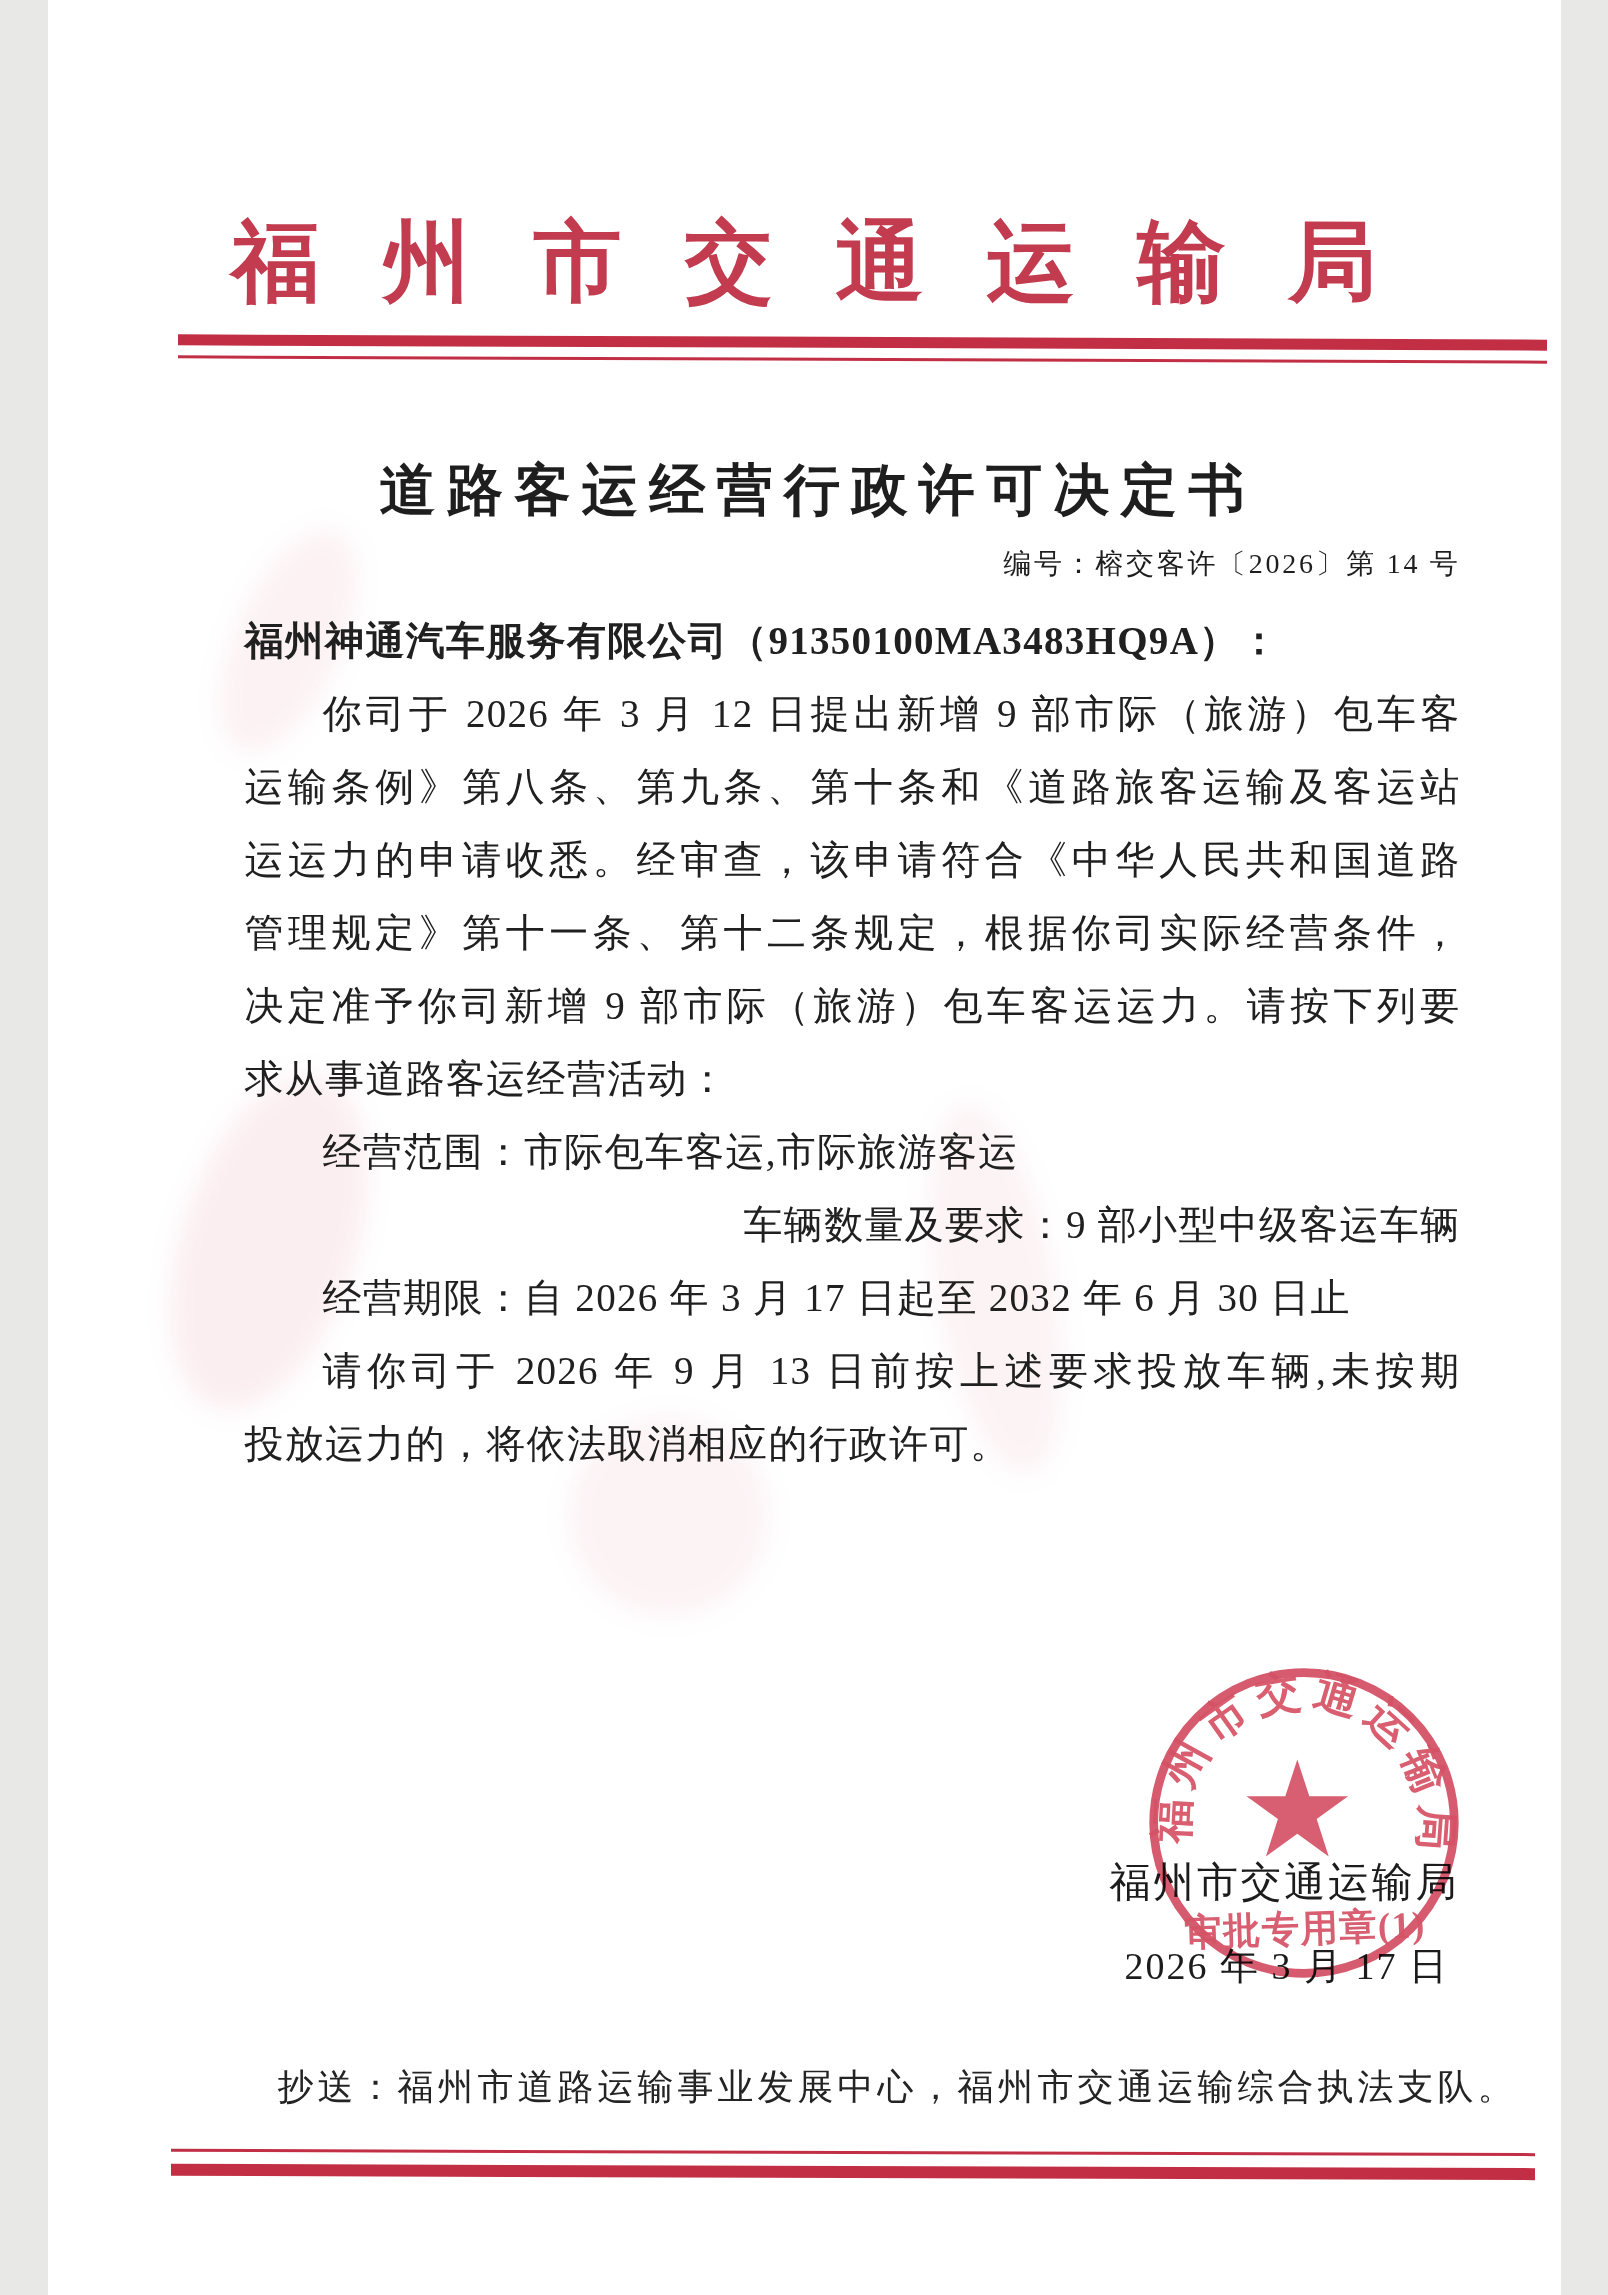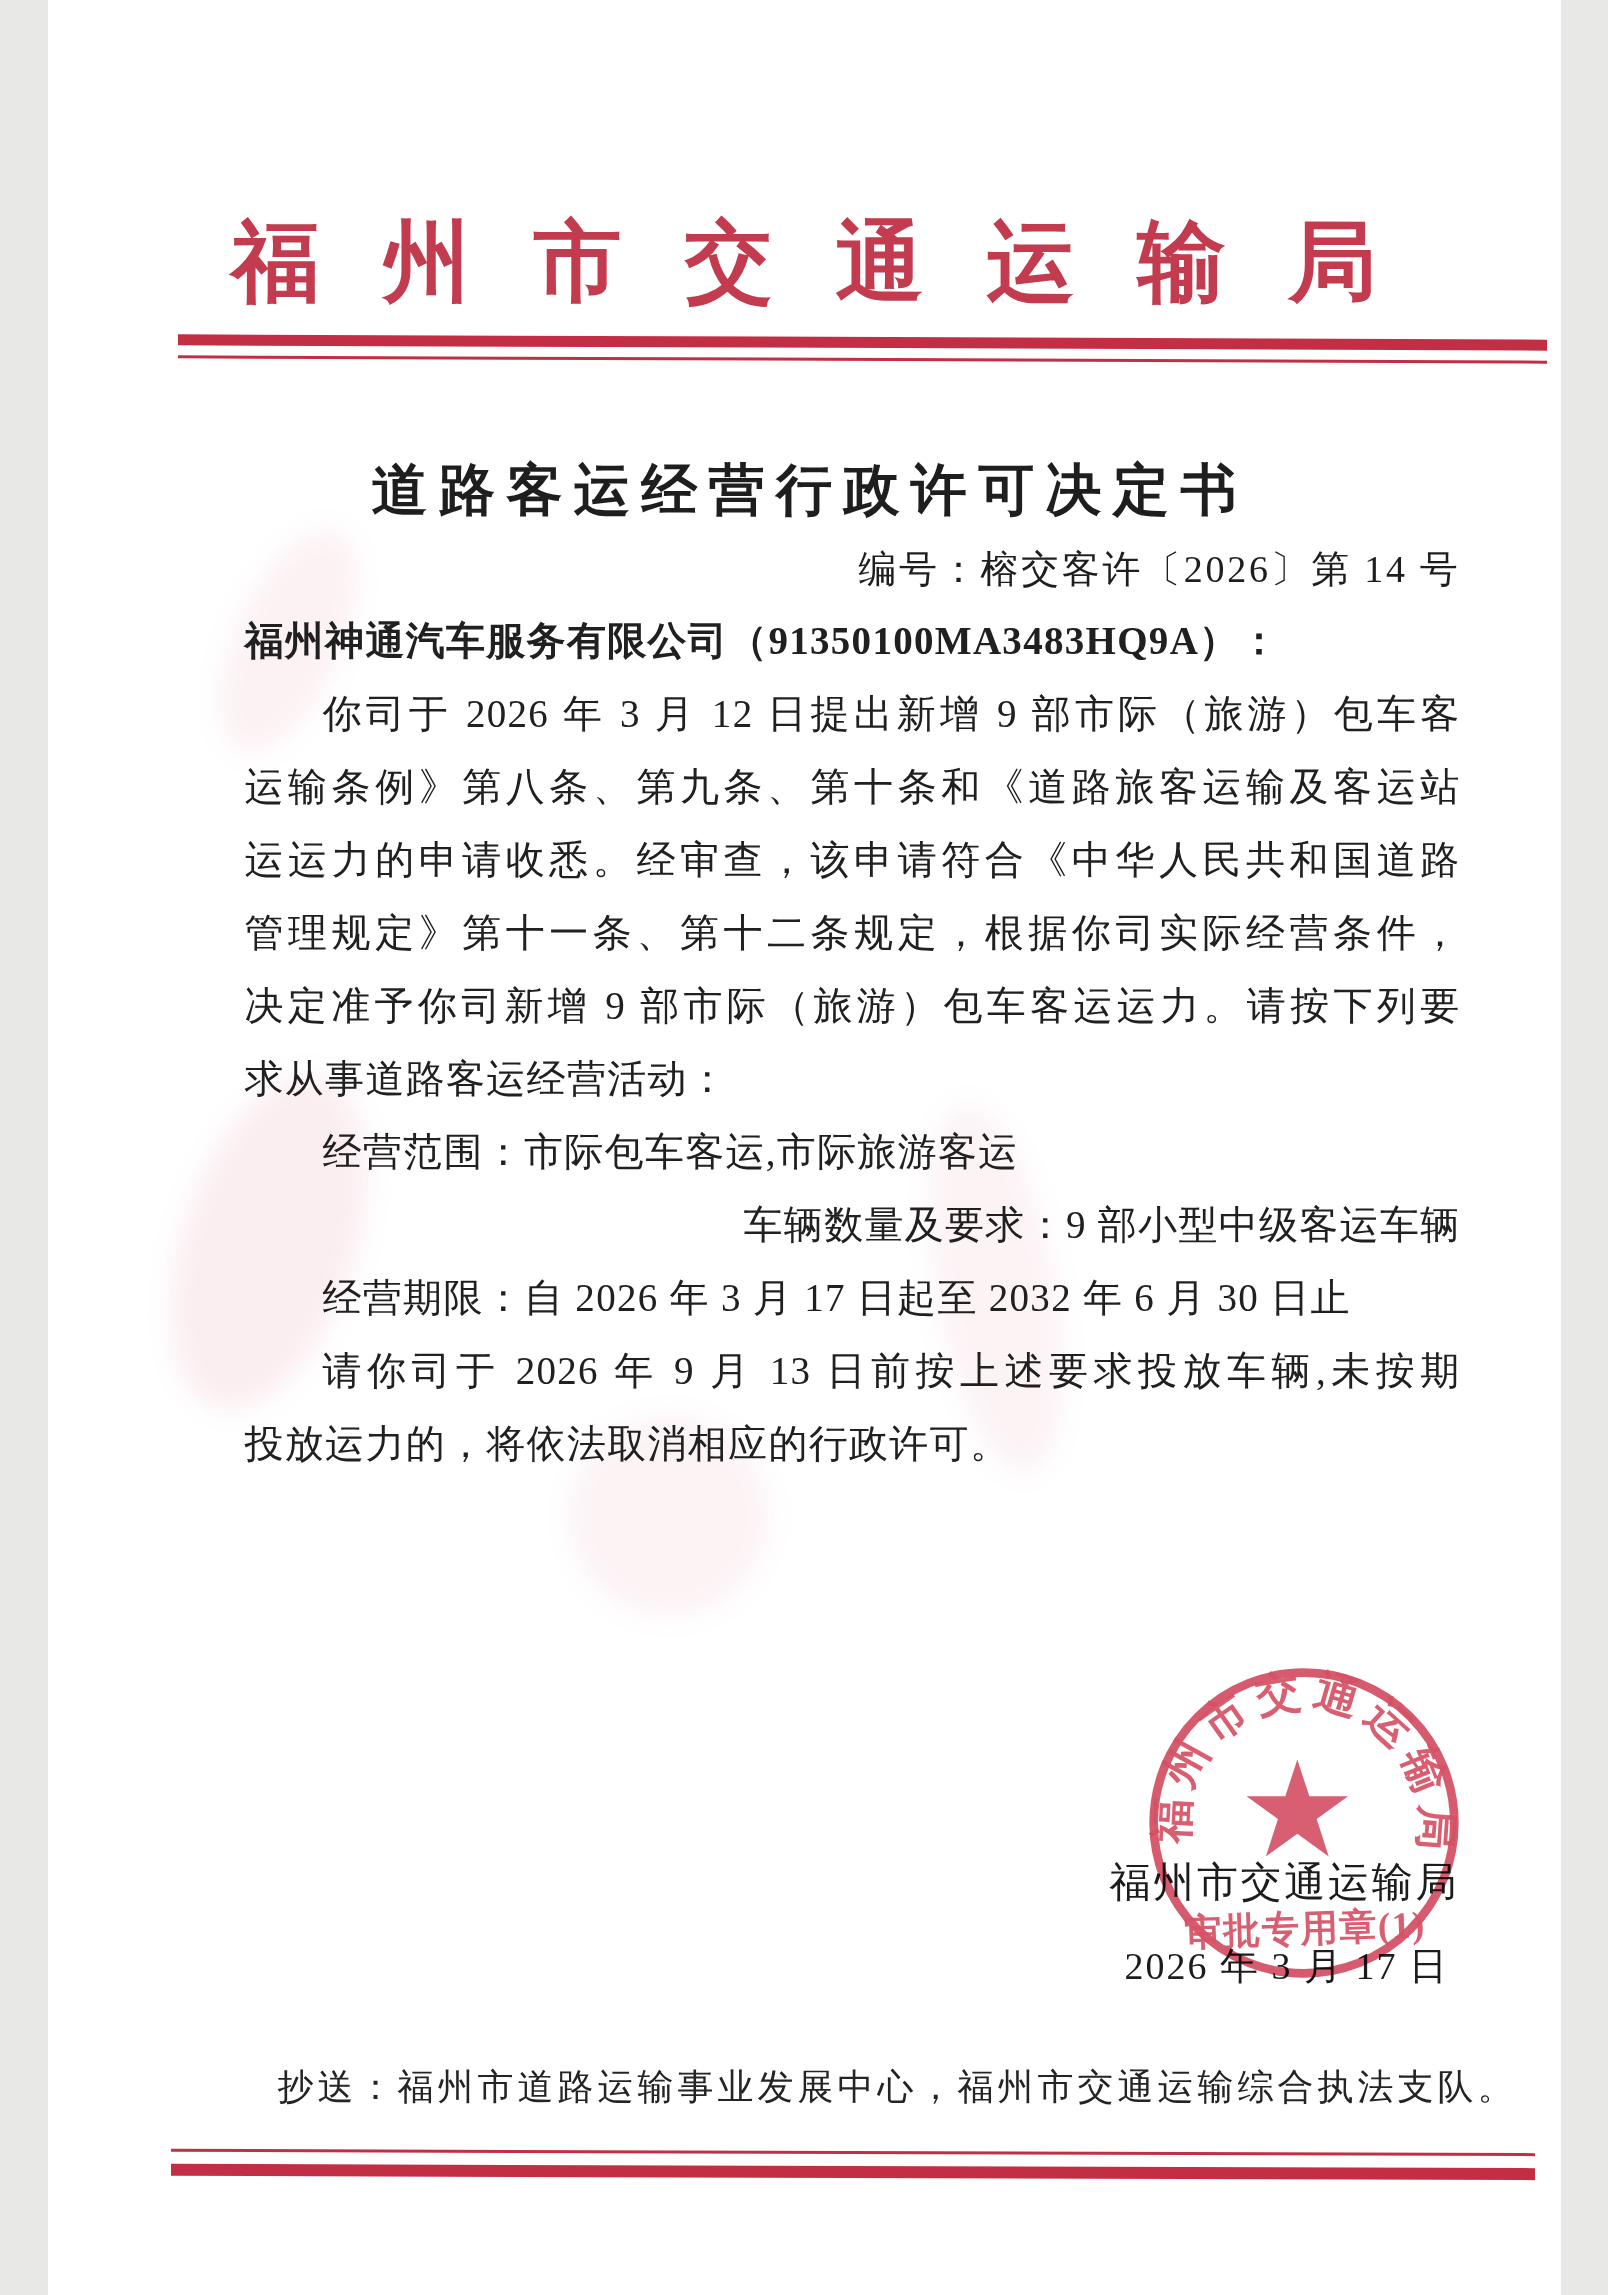--- a/index.html
+++ b/index.html
@@ -40,25 +40,26 @@
   .rule-bottom-thin{left:123px;top:2151px;width:1364px;height:2.7px;transform:rotate(0.18deg);}
   .rule-bottom-thick{left:123px;top:2166px;width:1364px;height:12px;transform:rotate(0.18deg);}
 
   .doc-title{
     position:absolute;left:0;top:460px;width:100%;
     text-align:center;
     font-size:56px;font-weight:bold;line-height:1.1;
     letter-spacing:11.4px;text-indent:11.4px;
     color:#1e1e1e;
     white-space:nowrap;
+    padding-left:8px;
   }
   .ref-line{
     position:absolute;left:197px;top:548px;width:1216px;
     text-align:right;
-    font-size:38px;line-height:1.15;letter-spacing:2.7px;
+    font-size:28px;line-height:1.15;letter-spacing:2.7px;
     color:#1e1e1e;white-space:nowrap;
   }
   .body-block{
     position:absolute;left:197px;top:604px;width:1216px;
     font-size:39px;line-height:73px;
     color:#202020;
   }
   .body-block .line{min-height:73px;letter-spacing:1.3px;}
   .body-block .just{text-align:justify;text-align-last:justify;}
   .addressee{letter-spacing:2px;white-space:nowrap;font-weight:bold;}

